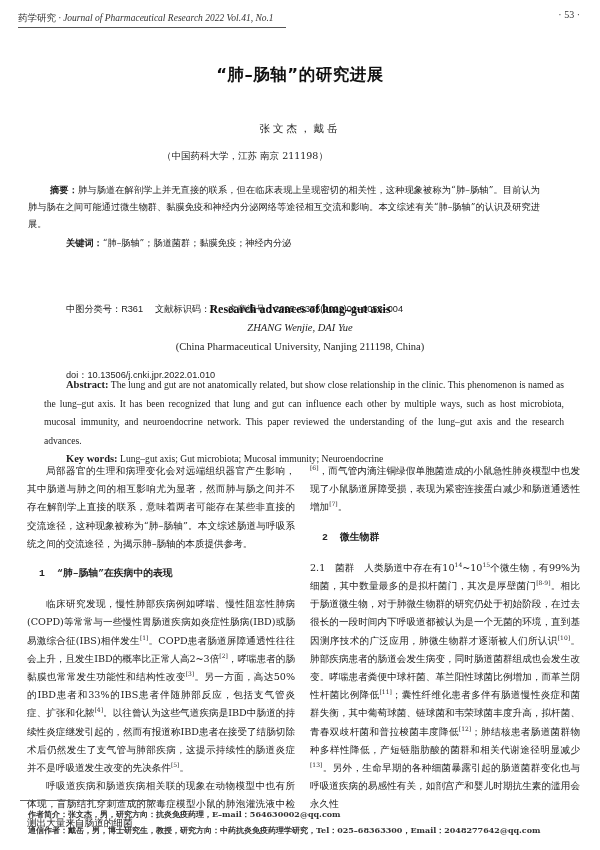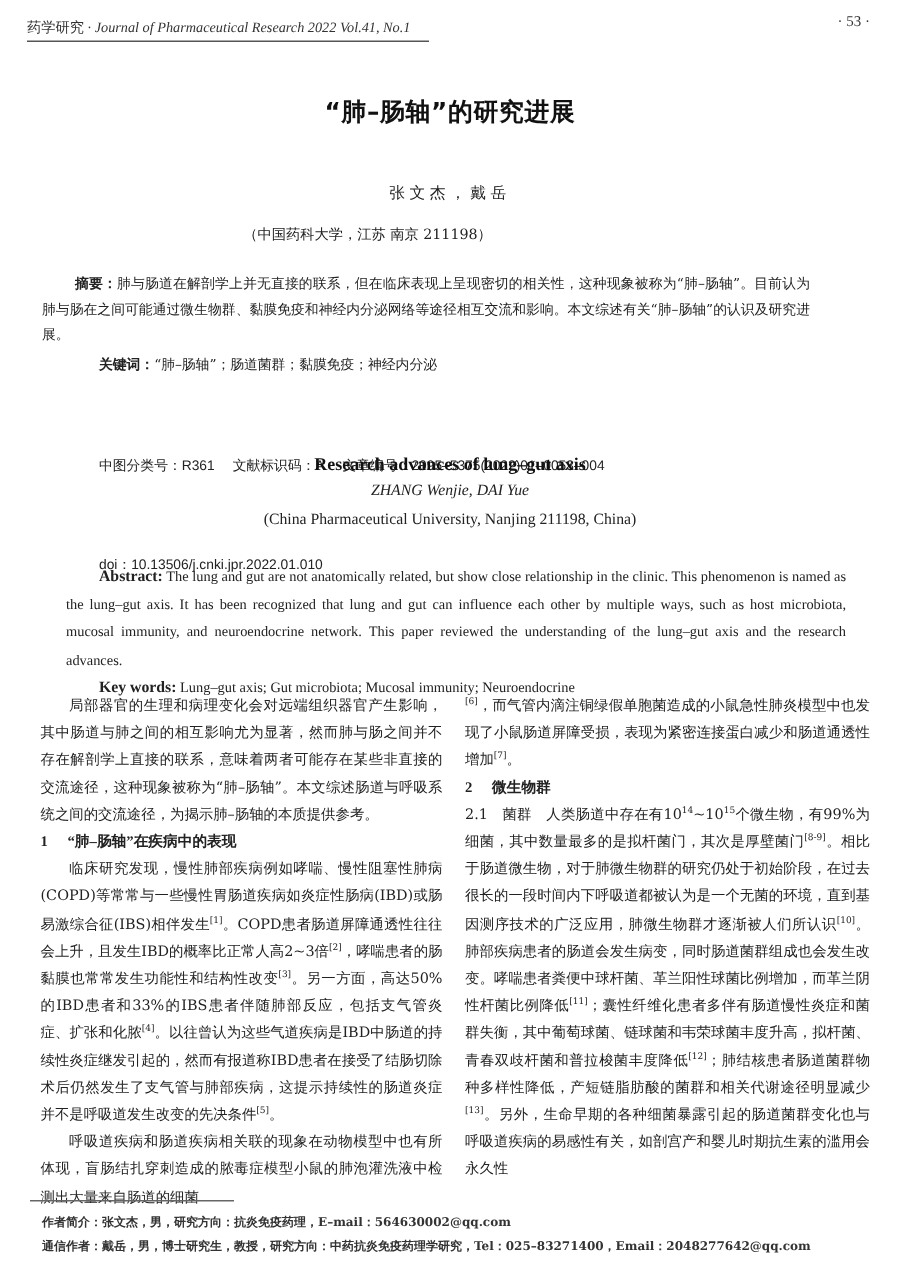--- a/index.html
+++ b/index.html
@@ -63,21 +63,21 @@
   .en-abstract .lbl { font-weight: bold; font-size: 10.5px; }
   .column {
     position: absolute; top: 462px; width: 268px;
     font-size: 9.6px; line-height: 18.2px; color: #222; text-align: justify;
   }
   .col-left { left: 27px; }
   .col-right { left: 310px; width: 270px; }
   .column p { margin: 0; }
   .column .indent { text-indent: 19px; }
   .column h2 {
-    margin: 0; font-family: Liberation Serif, serif; font-weight: bold; font-size: 9.8px; line-height: 18.2px;
+    margin: 12px; font-family: Liberation Mono, monospace; font-weight: bold; font-size: 9.8px; line-height: 18.2px;
   }
   .column h2 .num { display: inline-block; width: 18px; }
   .column sup { font-size: 6px; vertical-align: 4px; line-height: 0; }
   .footnote-rule {
     position: absolute; left: 20px; top: 800px; width: 136px; border-top: 0.8px solid #666;
   }
   .footnotes {
     position: absolute; left: 28px; top: 806px; font-size: 8px; line-height: 16px; color: #333; white-space: nowrap; font-weight: bold;
   }
 </style>
@@ -125,14 +125,14 @@
 
 <div class="column col-right">
   <p><sup>[6]</sup><span>，而气管内滴注铜绿假单胞菌造成的小鼠急性肺炎模型中也发现了小鼠肠道屏障受损，表现为紧密连接蛋白减少和肠道通透性增加</span><sup>[7]</sup><span>。</span></p>
   <h2><span class="num">2</span><span>微生物群</span></h2>
   <p><span>2.1</span>&nbsp;&nbsp;&nbsp;<span>菌群</span>&nbsp;&nbsp;&nbsp;<span>人类肠道中存在有10</span><sup>14</sup><span>~10</span><sup>15</sup><span>个微生物，有99%为细菌，其中数量最多的是拟杆菌门，其次是厚壁菌门</span><sup>[8-9]</sup><span>。相比于肠道微生物，对于肺微生物群的研究仍处于初始阶段，在过去很长的一段时间内下呼吸道都被认为是一个无菌的环境，直到基因测序技术的广泛应用，肺微生物群才逐渐被人们所认识</span><sup>[10]</sup><span>。肺部疾病患者的肠道会发生病变，同时肠道菌群组成也会发生改变。哮喘患者粪便中球杆菌、革兰阳性球菌比例增加，而革兰阴性杆菌比例降低</span><sup>[11]</sup><span>；囊性纤维化患者多伴有肠道慢性炎症和菌群失衡，其中葡萄球菌、链球菌和韦荣球菌丰度升高，拟杆菌、青春双歧杆菌和普拉梭菌丰度降低</span><sup>[12]</sup><span>；肺结核患者肠道菌群物种多样性降低，产短链脂肪酸的菌群和相关代谢途径明显减少</span><sup>[13]</sup><span>。另外，生命早期的各种细菌暴露引起的肠道菌群变化也与呼吸道疾病的易感性有关，如剖宫产和婴儿时期抗生素的滥用会永久性</span></p>
 </div>
 
 <div class="footnote-rule"></div>
 <div class="footnotes">
   <div>作者简介：张文杰，男，研究方向：抗炎免疫药理，E–mail：564630002@qq.com</div>
-  <div>通信作者：戴岳，男，博士研究生，教授，研究方向：中药抗炎免疫药理学研究，Tel：025–83271400，Email：2048277642@qq.com</div>
+  <div>通信作者：戴岳，男，博士研究生，教授，研究方向：中药抗炎免疫药理学研究，Tel：025–68363300，Email：2048277642@qq.com</div>
 </div>
 
 </body></html>

